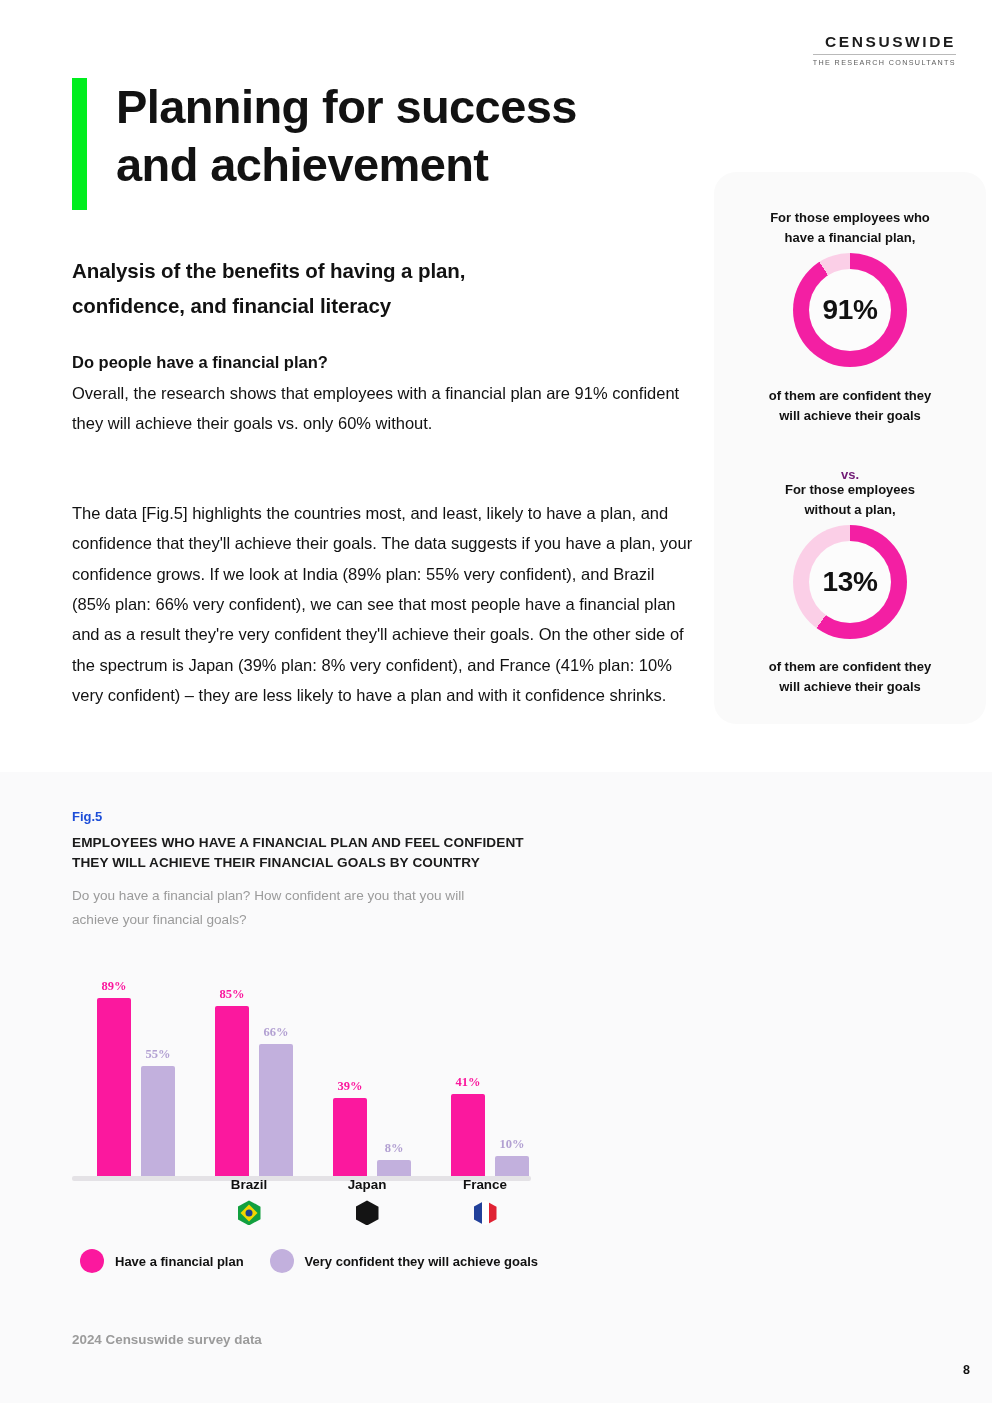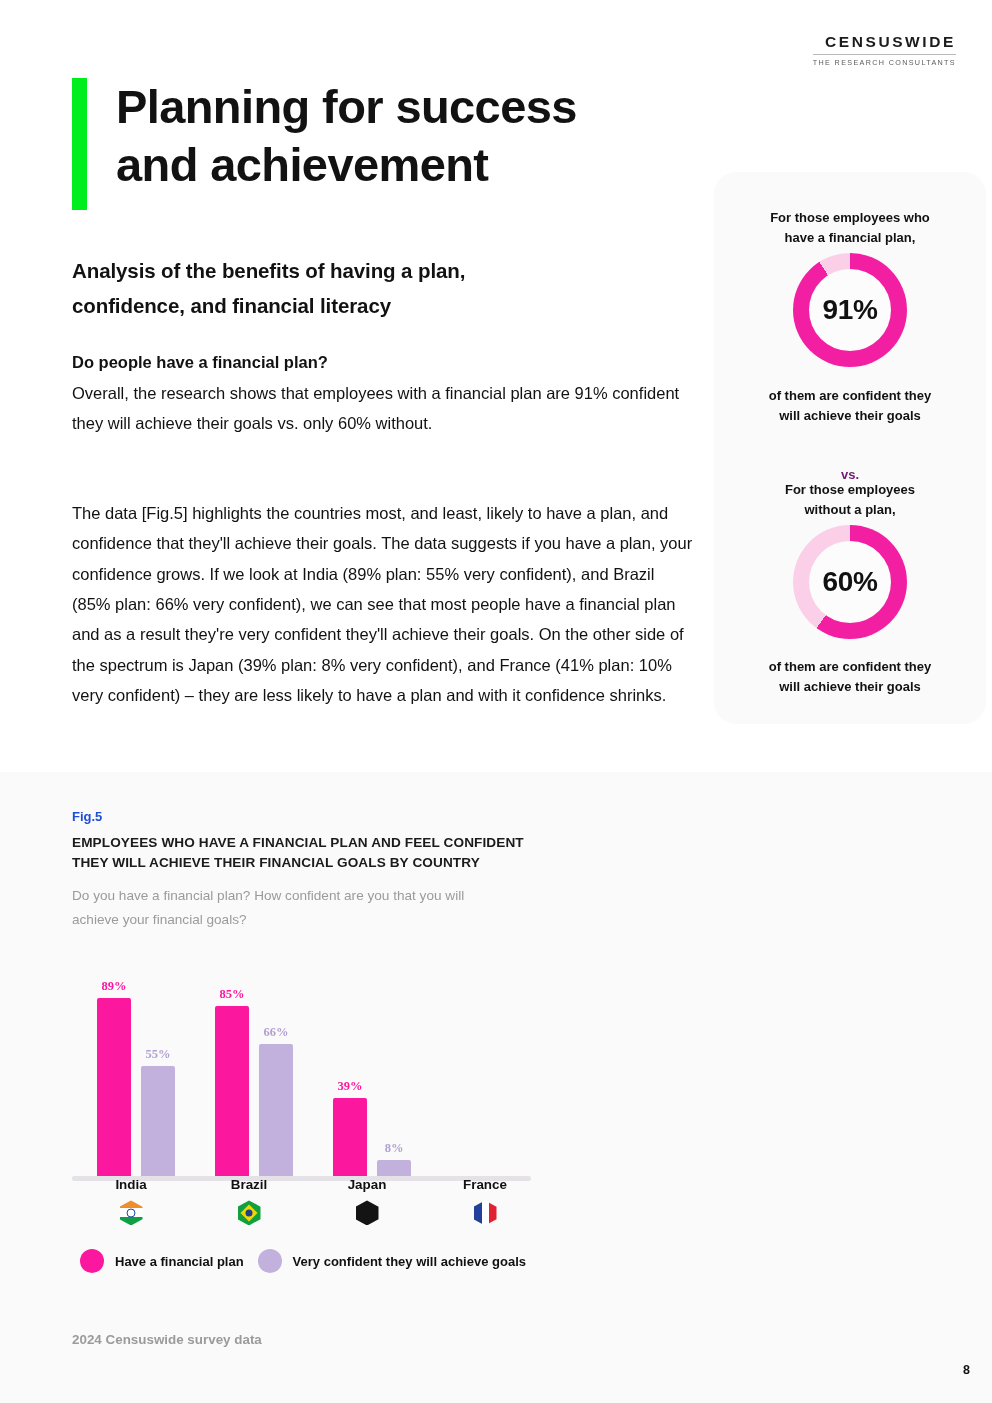--- a/index.html
+++ b/index.html
@@ -320,21 +320,21 @@
   .flag-france {
     background: linear-gradient(to right, #21409a 0 33.3%, #ffffff 33.3% 66.6%, #e02233 66.6% 100%);
   }
 
   
   .legend {
     position: absolute;
     left: 80px; top: 1249px;
     display: flex;
     align-items: center;
-    gap: 14px;
+    gap: 26px;
   }
   .legend-item {
     display: flex;
     align-items: center;
     gap: 11px;
   }
   .legend-dot {
     width: 24px; height: 24px;
     border-radius: 50%;
     flex: 0 0 auto;
@@ -405,21 +405,21 @@
     <div class="panel-cap b1">of them are confident they
 will achieve their goals</div>
 
     <div class="vs-label">vs.</div>
 
     <div class="panel-cap t2">For those employees
 without a plan,</div>
 
     <div class="donut" id="donut-2" style="background: conic-gradient(rgb(243, 31, 163) 0deg, rgb(243, 31, 163) 216deg, rgb(251, 207, 231) 216deg, rgb(251, 207, 231) 360deg);">
       <div class="hole">
-        <span>60%</span>
+        <span>13%</span>
       </div>
     </div>
 
     <div class="panel-cap b2">of them are confident they
 will achieve their goals</div>
   </div>
 
   <div class="fig-no">Fig.5</div>
   <div class="fig-title">EMPLOYEES WHO HAVE A FINANCIAL PLAN AND FEEL CONFIDENT
 THEY WILL ACHIEVE THEIR FINANCIAL GOALS BY COUNTRY</div>
@@ -446,28 +446,32 @@
           </div>
         </div>
         <div class="group" style="left: 236px;">
           <div class="bar primary" style="height: 78px;">
             <span class="bar-value">39%</span>
           </div>
           <div class="bar secondary" style="height: 16px;">
             <span class="bar-value">8%</span>
           </div>
         </div>
+        <div class="group" style="left: 354px;">
+          <div class="bar primary" style="height: 82px;">
+            <span class="bar-value">41%</span>
+          </div>
+          <div class="bar secondary" style="height: 20px;">
+            <span class="bar-value">10%</span>
+          </div>
+        </div>
       </div>
   </div>
 
   <div class="cat-row" id="cat-row">
-      <div class="cat" style="left: 0px;">
-        <div class="cat-name">India</div>
-        <div class="flag flag-india"></div>
-      </div>
       <div class="cat" style="left: 118px;">
         <div class="cat-name">Brazil</div>
         <div class="flag flag-brazil"></div>
       </div>
       <div class="cat" style="left: 236px;">
         <div class="cat-name">Japan</div>
         <div class="flag flag-japan"></div>
       </div>
       <div class="cat" style="left: 354px;">
         <div class="cat-name">France</div>

